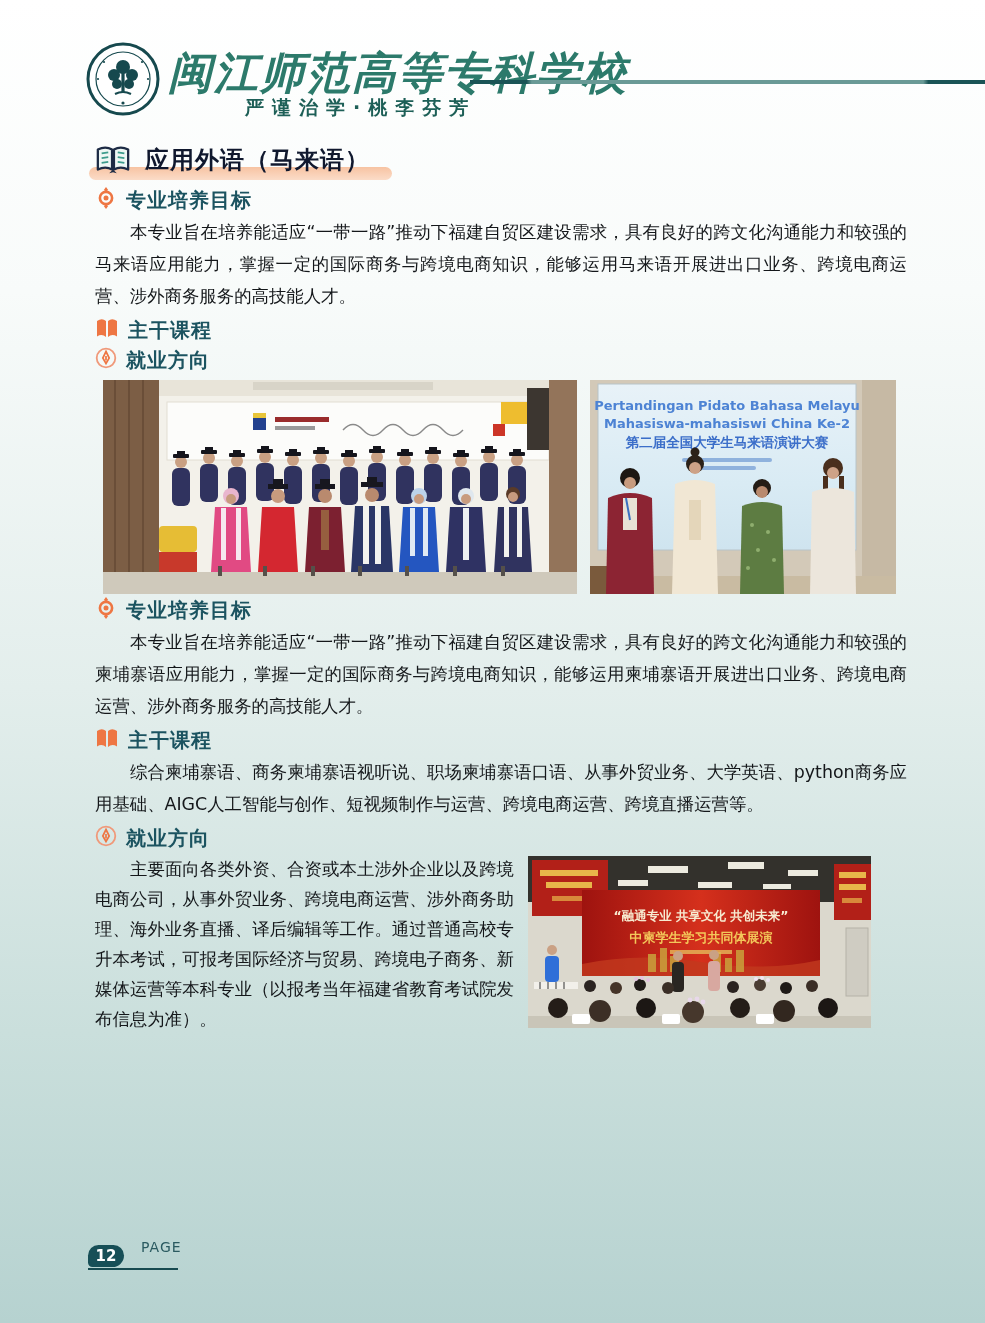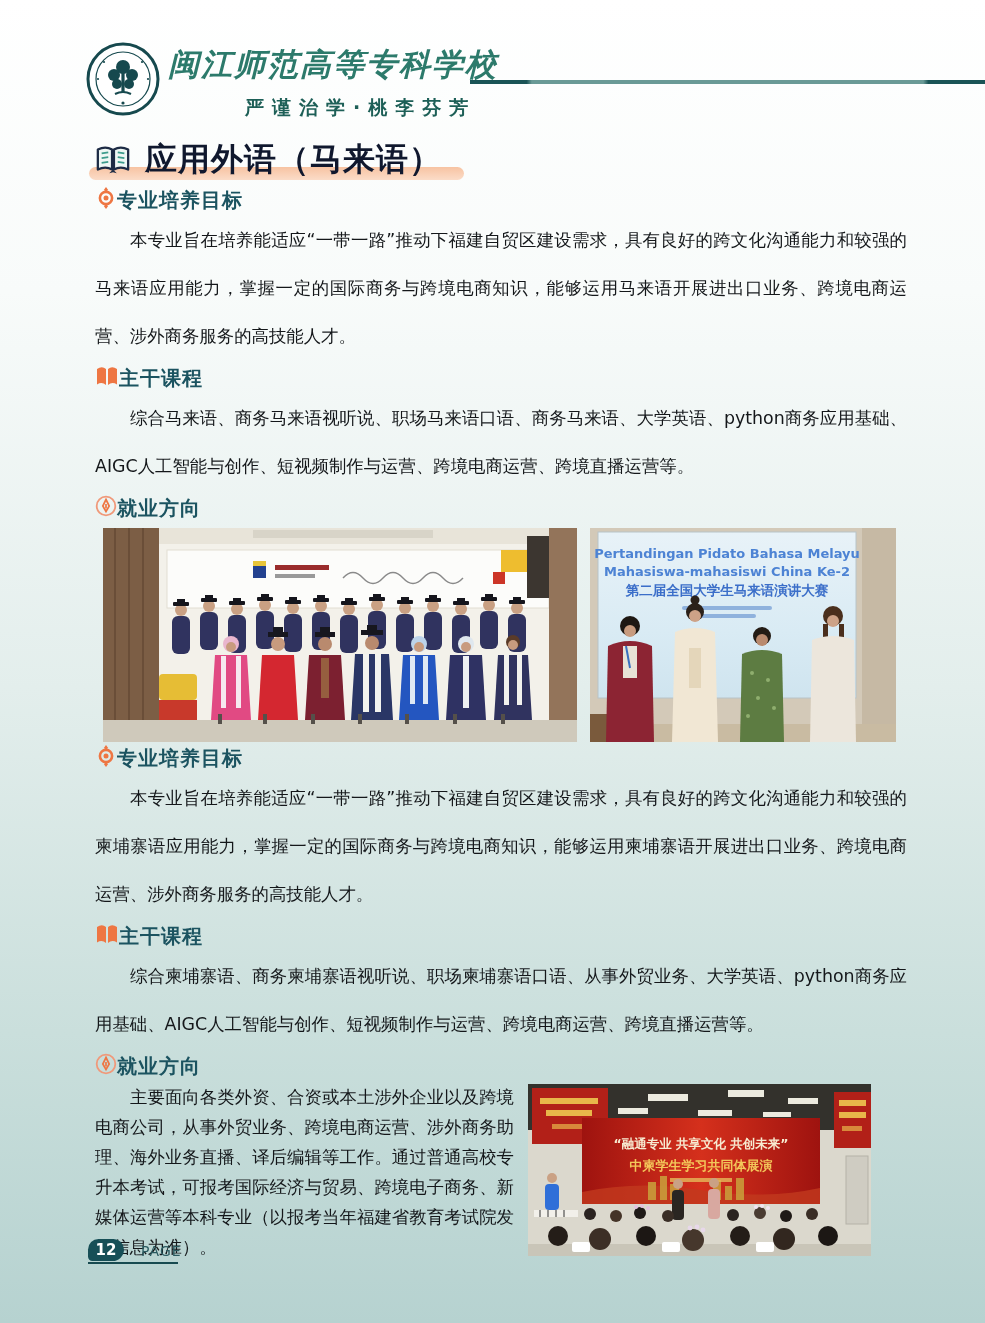--- a/index.html
+++ b/index.html
@@ -5,45 +5,45 @@
   html,body{margin:0;padding:0;background:#ffffff;}
   .page{
     position:relative;width:985px;height:1323px;overflow:hidden;
     background:linear-gradient(180deg,#ffffff 0%,#f8fbfa 22%,#e3eeec 52%,#cadfdc 78%,#b6d2d0 100%);
     font-family:"DejaVu Sans","Liberation Sans",sans-serif;color:#101418;
   }
   
   .header{position:absolute;left:0;top:0;width:985px;height:130px;}
   .seal{position:absolute;left:86px;top:42px;}
   .sch-name{position:absolute;left:168px;top:44px;font-family:Liberation Mono, monospace;
-    font-weight:bold;font-style:italic;font-size:31px;letter-spacing:2px;color:#2c7a6b;white-space:nowrap;}
+    font-weight:bold;font-style:italic;font-size:44px;letter-spacing:2px;color:#2c7a6b;white-space:nowrap;}
   .motto{position:absolute;left:206px;top:95px;font-size:19px;font-weight:bold;letter-spacing:8px;color:#1d5f57;white-space:nowrap;margin-left:39px;}
   .header-line{position:absolute;left:470px;top:80px;right:0;height:4px;
     background:linear-gradient(90deg,#1b5456 0%,#1b5456 11%,#6a9a96 12%,#6a9a96 88%,#1b5456 89%,#1b5456 100%);}
   
   .content{position:absolute;left:95px;top:140px;width:812px;}
   .sec-title{position:relative;display:inline-flex;align-items:center;gap:14px;height:40px;margin-bottom:4px;}
   .sec-title .peach-bar{position:absolute;left:-6px;right:-22px;bottom:0;height:13px;border-radius:8px;
     background:linear-gradient(180deg,#f7c3a2,#fbdcc8);z-index:0;}
-  .sec-title .tt{position:relative;z-index:1;font-size:32px;font-weight:700;color:#10182e;letter-spacing:1px;}
+  .sec-title .tt{position:relative;z-index:1;font-size:24px;font-weight:700;color:#10182e;letter-spacing:1px;}
   .sec-title .bi{position:relative;z-index:1;display:inline-flex;}
-  .subhead{display:flex;align-items:center;height:28px;margin:2px 0;}
+  .subhead{display:flex;align-items:center;gap:9px;height:28px;margin:2px 0;}
   .subhead .sh-text{font-size:20px;font-weight:700;color:#1b5360;letter-spacing:1px;}
-  .para{margin:0 0 4px 0;font-size:17.4px;line-height:48px;text-align:justify;text-indent:35px;color:#14171a;}
+  .para{margin:0 0 4px 0;font-size:17.4px;line-height:32px;text-align:justify;text-indent:35px;color:#14171a;}
   .photo-row{display:flex;gap:13px;margin:6px 0 0 8px;height:214px;align-items:flex-end;}
   .photo{display:block;background:#eee;}
   .career-flow{overflow:hidden;}
   .career-flow .event-photo{float:right;margin:2px 36px 0 14px;}
   .career-flow .para{line-height:30px;}
   
   .footer{position:absolute;left:88px;top:1239px;width:140px;}
   .footer-row{display:flex;align-items:flex-end;gap:17px;position:relative;z-index:1;}
   .badge{display:flex;align-items:center;justify-content:center;width:36px;height:22px;
     background:#174f57;color:#fff;font-size:15px;font-weight:700;border-radius:12px 12px 13px 5px;}
-  .page-label{font-size:14px;color:#2a5a60;letter-spacing:1px;padding-bottom:2px;}
+  .page-label{font-size:14px;color:#2a5a60;letter-spacing:1px;padding-bottom:12px;}
   .footer-rule{width:90px;height:2px;background:#174a50;margin-top:1px;}
   svg text{font-family:"DejaVu Sans","Liberation Sans",sans-serif;}
 </style>
 </head>
 <body>
 
 <div class="page">
 
   <div class="header">
     <span class="seal">
@@ -107,21 +107,20 @@
 
       <div class="subhead">
         <span>
           <svg width="24" height="21" viewBox="0 0 24 21">
             <path d="M2 3 Q7 -0.5 11 3 L11 19 Q7 15.5 2 18.5 Z" fill="#ee7643"></path>
             <path d="M22 3 Q17 -0.5 13 3 L13 19 Q17 15.5 22 18.5 Z" fill="#ee7643"></path>
           </svg>
         </span>
         <span class="sh-text">主干课程</span>
       </div>
-      <p class="para">综合马来语、商务马来语视听说、职场马来语口语、商务马来语、大学英语、python商务应用基础、AIGC人工智能与创作、短视频制作与运营、跨境电商运营、跨境直播运营等。</p>
 
       <div class="subhead">
         <span>
           <svg width="22" height="22" viewBox="0 0 22 22">
             <circle cx="11" cy="11" r="9.3" fill="none" stroke="#f0997a" stroke-width="1.8"></circle>
             <path d="M11 4.5 L14.2 11 L11 16.5 L7.8 11 Z" fill="none" stroke="#ee7643" stroke-width="1.7"></path>
             <line x1="11" y1="9" x2="11" y2="13.5" stroke="#ee7643" stroke-width="1.7"></line>
           </svg>
         </span>
         <span class="sh-text">就业方向</span>

